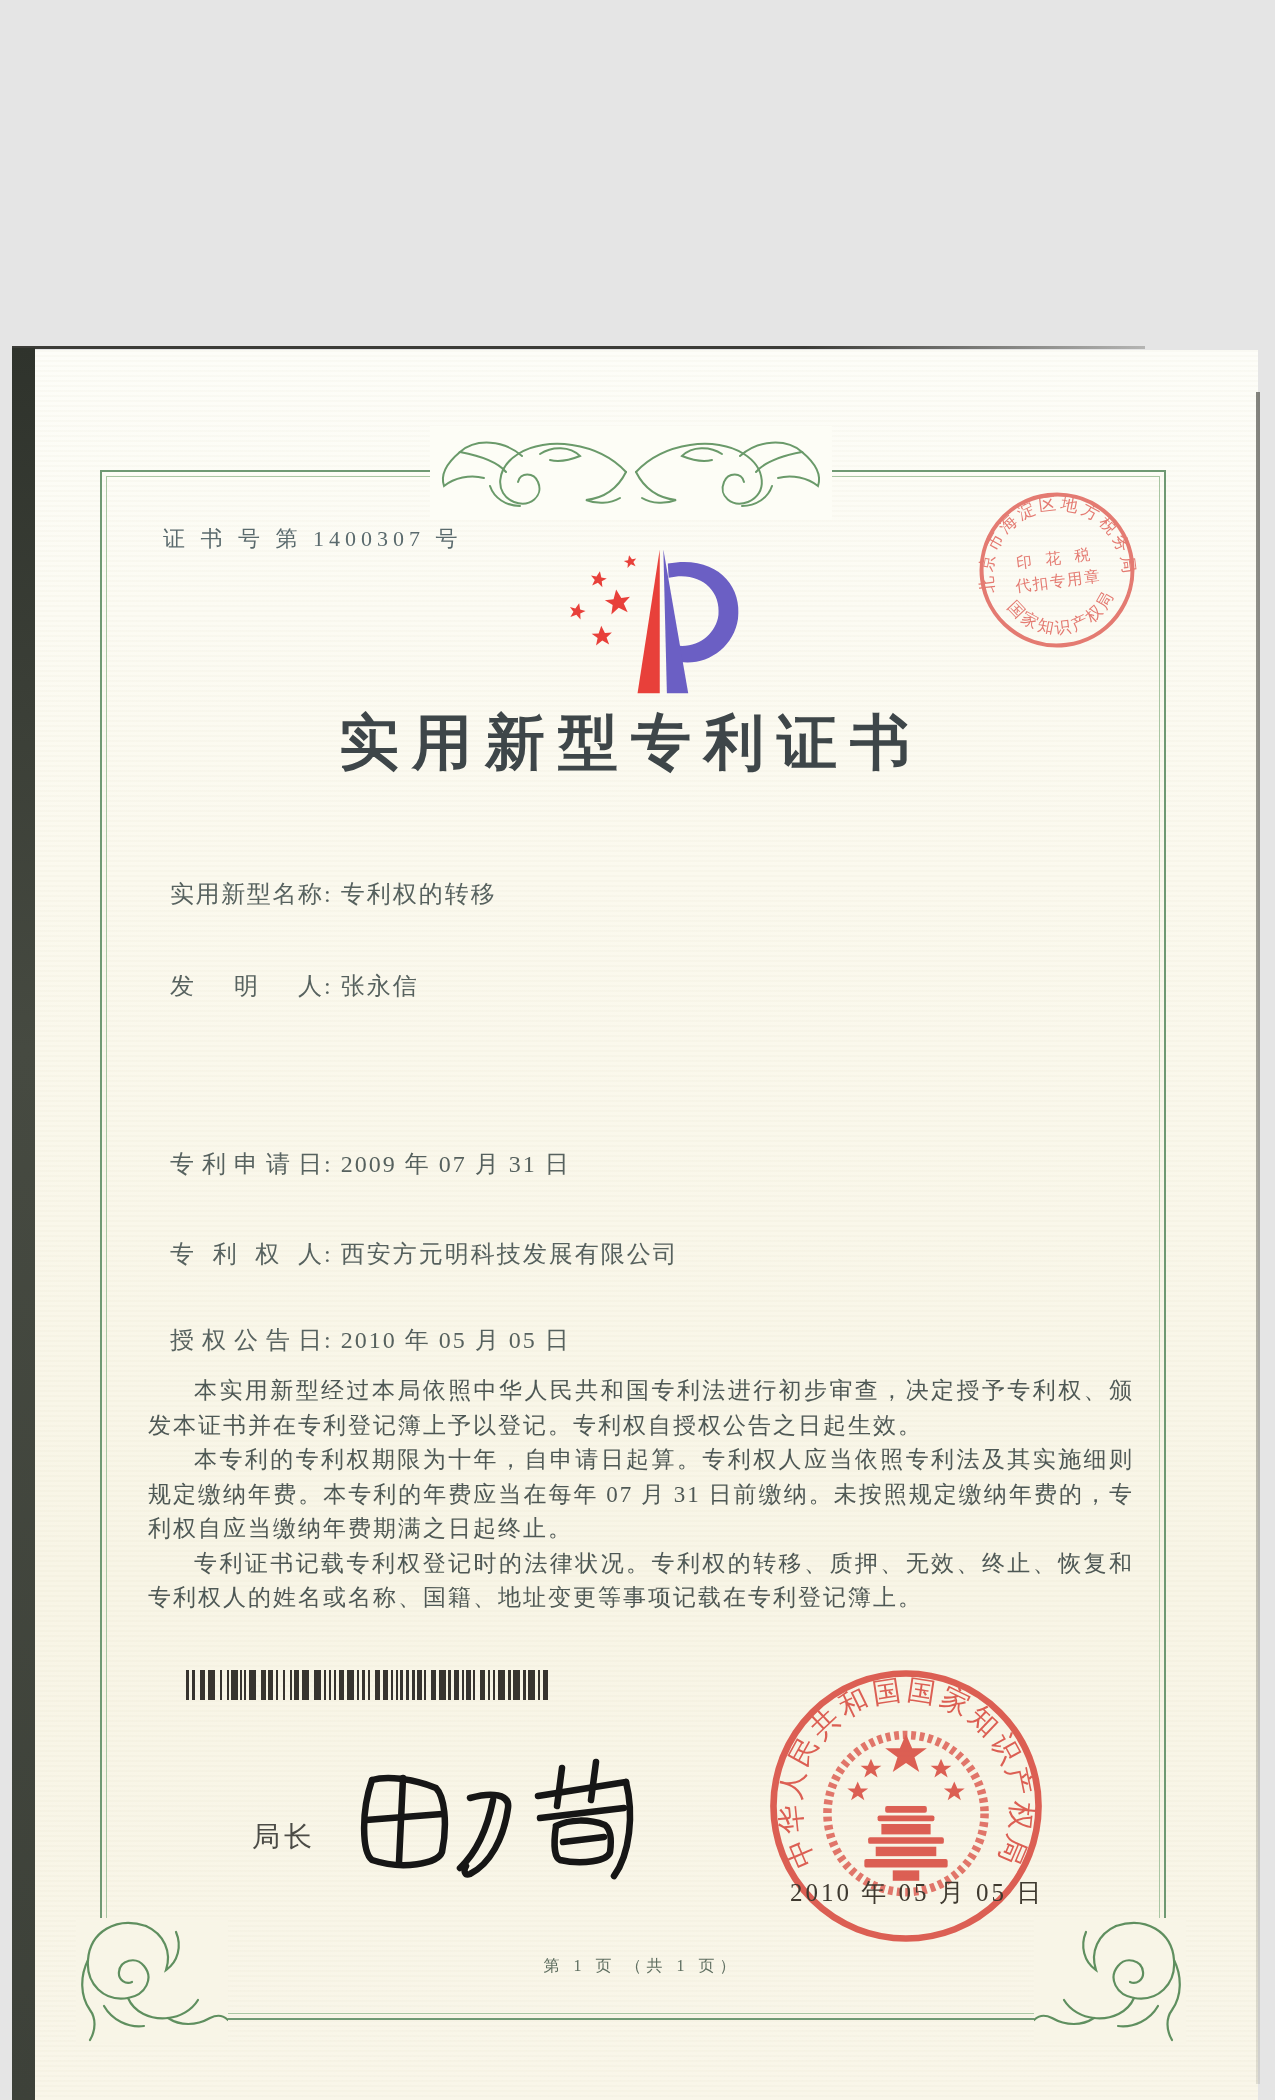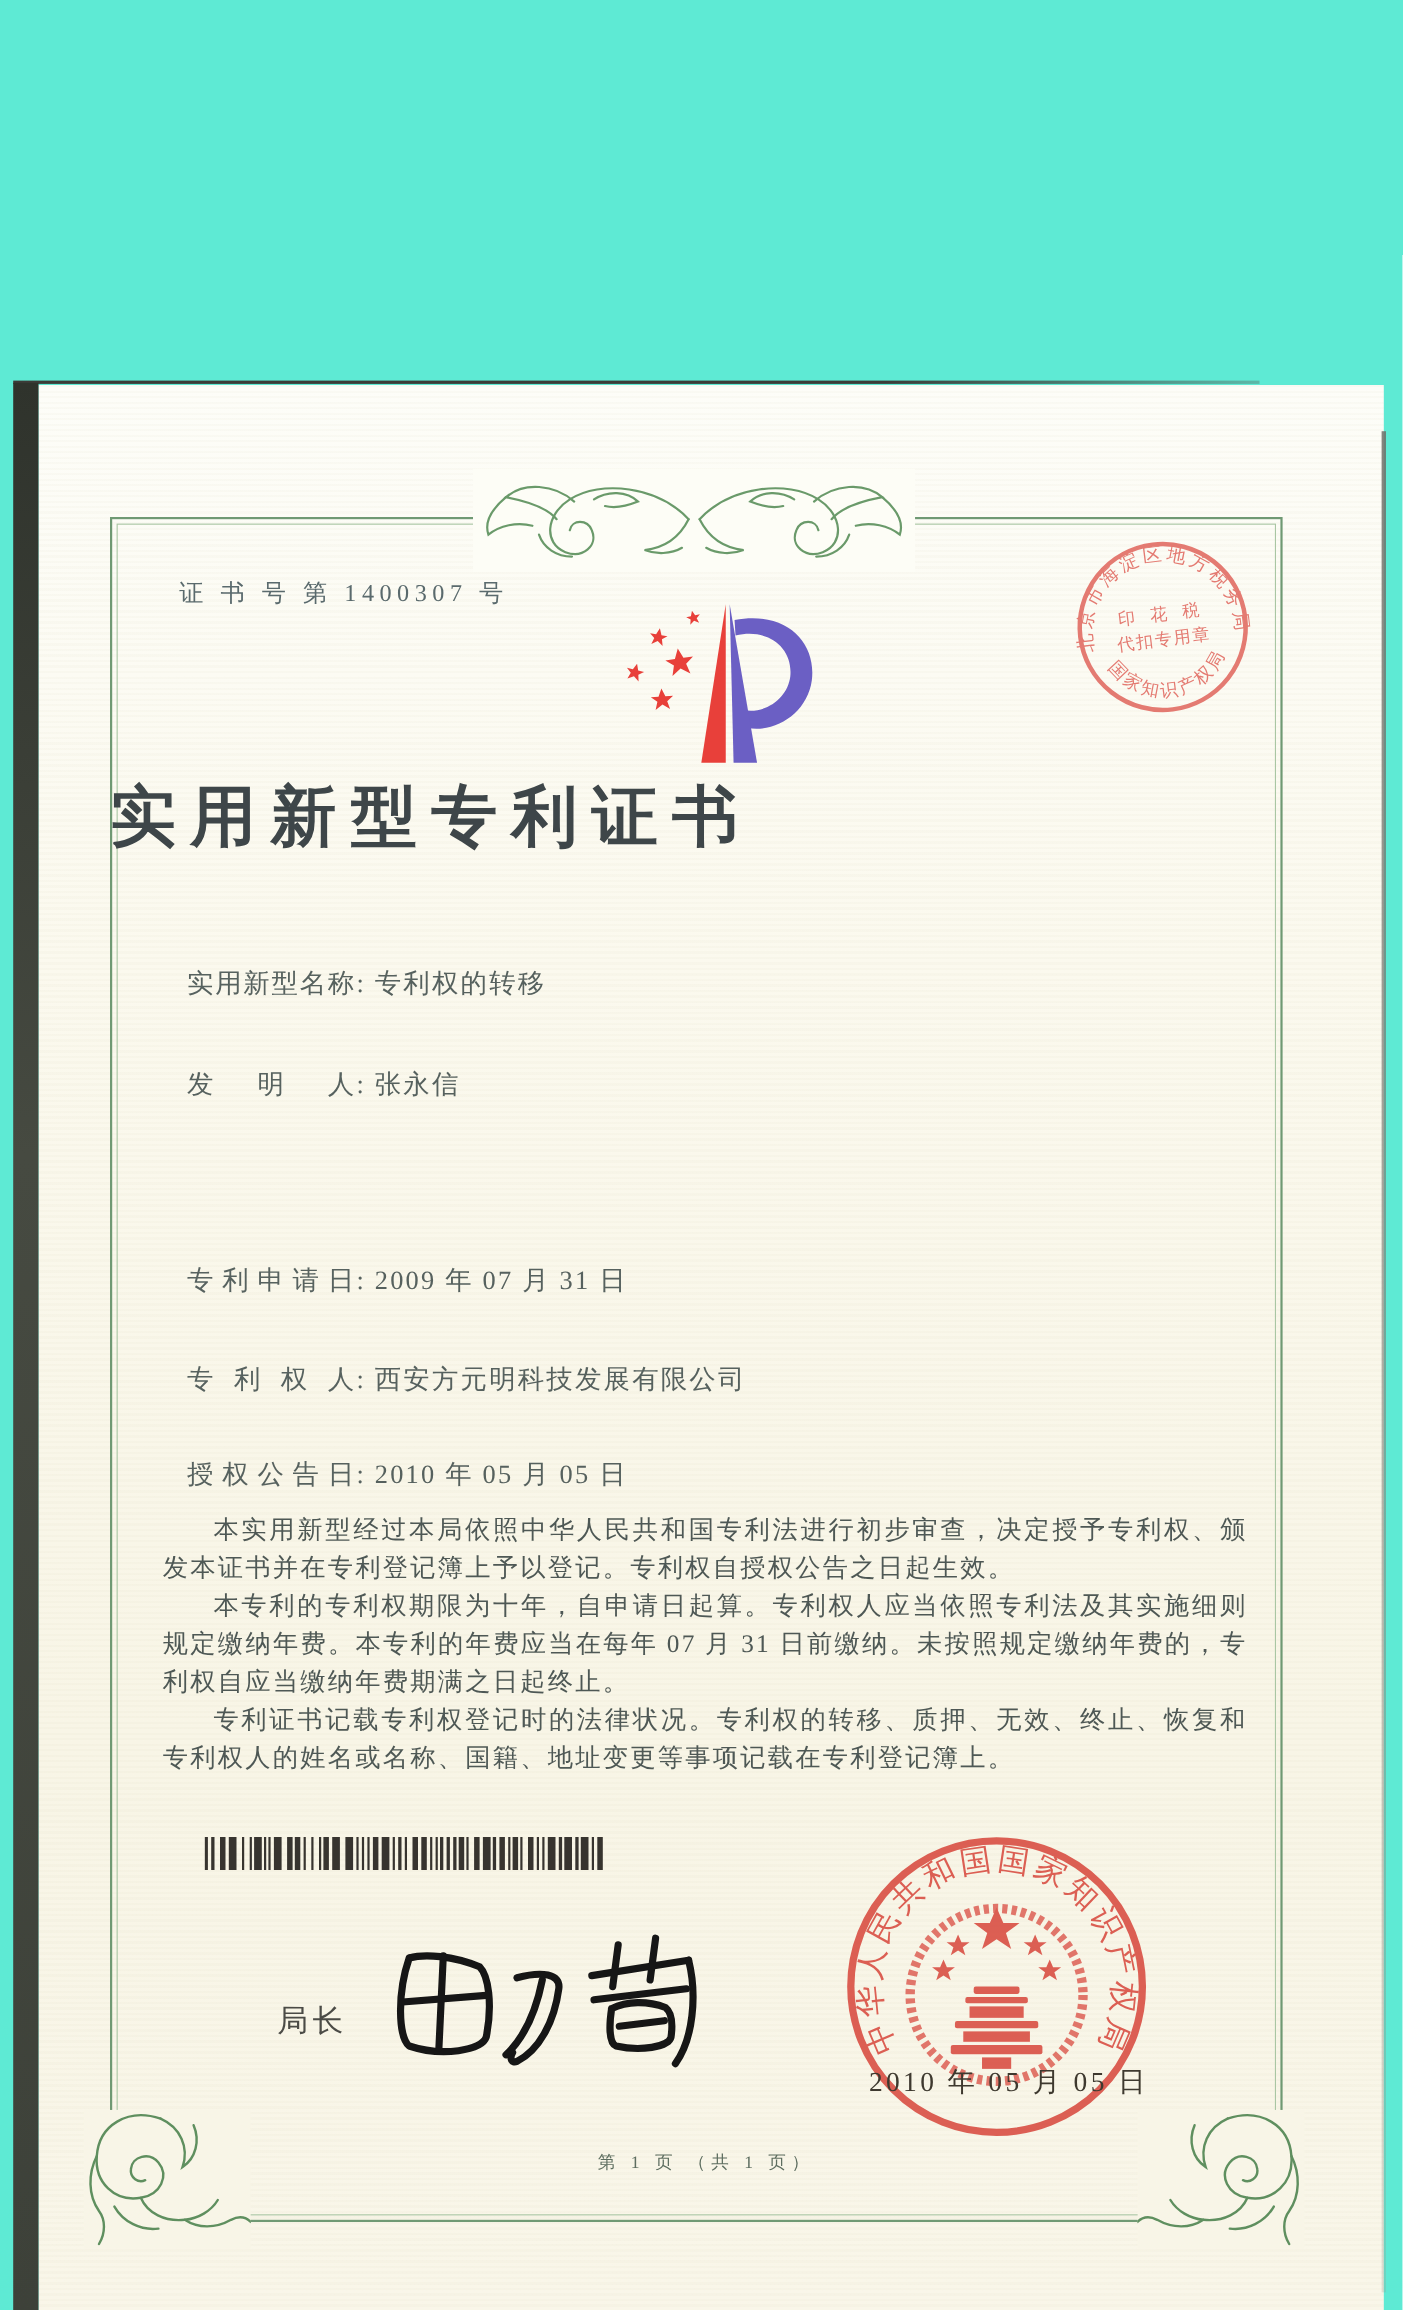--- a/index.html
+++ b/index.html
@@ -1,16 +1,16 @@
 <!DOCTYPE html>
 <html><head>
 <meta charset="utf-8">
 <style>
   html,body{margin:0;padding:0;background:#ffffff;}
-  .canvas{position:relative;width:1275px;height:2100px;background:#5eead4;overflow:hidden;
+  .canvas{position:relative;width:1275px;height:2100px;background:#e5e5e5;overflow:hidden;
           font-family:"Liberation Serif","DejaVu Serif",serif;}
   .abs{position:absolute;}
 
   
   .scan-page{left:35px;top:350px;width:1223px;height:1750px;
     background:linear-gradient(180deg,#fdfdf8 0%,#fbf9ee 30%,#f8f5e6 70%,#f9f6e9 100%);}
   .scan-page::after{content:"";position:absolute;inset:0;
     background:repeating-linear-gradient(180deg,rgba(190,185,150,0.05) 0 2px,rgba(255,255,255,0) 2px 5px);}
   .edge-left{left:12px;top:348px;width:23px;height:1752px;
     background:linear-gradient(180deg,#2f332c,#464a41 40%,#3d4139);}
@@ -18,21 +18,21 @@
     background:linear-gradient(90deg,#3c3c38 70%,rgba(90,90,85,.35));}
   .edge-right{left:1256px;top:392px;width:4px;height:1692px;
     background:linear-gradient(180deg,rgba(110,110,104,.85),rgba(130,130,122,.55) 60%,rgba(150,150,140,.25));}
 
   
   .frame-outer{left:100px;top:470px;width:1062px;height:1546px;border:2.5px solid #6f9973;}
   .frame-inner{position:absolute;inset:4px;border:1.5px solid #a9c6a3;}
 
   .cert-no{left:163px;top:524px;font-size:22px;letter-spacing:5px;color:#5a6a6d;}
 
-  .title{left:100px;top:703px;width:1062px;text-align:left;font-size:60px;font-weight:700;
+  .title{left:100px;top:703px;width:1062px;text-align:center;font-size:60px;font-weight:700;
     letter-spacing:13px;color:#3e4649;}
 
   .field-row{left:170px;height:34px;font-size:24px;color:#57625f;white-space:nowrap;}
   .field-label{display:inline-block;width:152px;text-align:justify;text-align-last:justify;
     vertical-align:top;}
   .field-colon{margin:0 10px 0 2px;}
   .field-value{letter-spacing:2px;color:#56615e;}
 
   .body-text{left:148px;top:1374px;width:986px;font-size:23px;line-height:34.5px;
     color:#4e5855;text-align:justify;letter-spacing:2px;}

